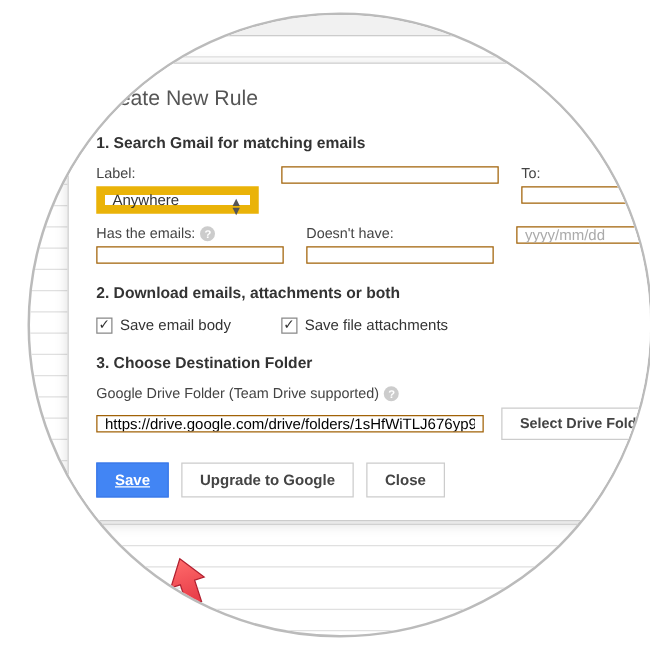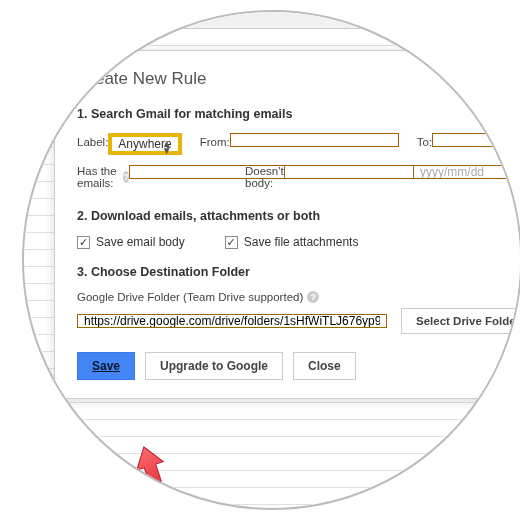--- a/index.html
+++ b/index.html
@@ -43,38 +43,38 @@
     font-weight: 400;
     margin-bottom: 18px;
   }
   .section-head {
     font-size: 12.5px;
     font-weight: bold;
     color: #333;
     margin-bottom: 12px;
   }
   .row { display: flex; margin-bottom: 10px; gap: 18px; }
-  .fld { flex: 1; display: flex; flex-direction: row; }
+  .fld { flex: 1; display: flex; flex-direction: column; }
   .fld-label { font-size: 11.5px; color: #444; margin-bottom: 4px; display: flex; align-items: center; gap: 4px; }
   .help-icon {
     display: inline-flex; width: 12px; height: 12px; border-radius: 50%;
     background: #ccc; color: #fff; font-size: 9px; font-weight: bold;
     align-items: center; justify-content: center;
   }
   input[type="text"] {
     height: 14px;
     border: 1px solid #a16207;
     padding: 2px 6px;
     font-size: 12px;
     background: #fff;
   }
   .select-wrap {
     position: relative;
     height: 22px;
-    border: 4px solid #eab308;
+    border: 7px solid #eab308;
     background: #fff;
     display: flex; align-items: center;
     padding: 0 6px;
     font-size: 12px;
   }
   .select-caret {
     position: absolute; right: 6px; top: 3px;
     font-size: 10px; line-height: 7px; color: #555;
     display: flex; flex-direction: column;
   }
@@ -89,21 +89,21 @@
   .folder-row { display: flex; gap: 14px; align-items: center; }
   .folder-row input { flex: 1; }
   .btn {
     display: inline-flex; align-items: center; justify-content: center;
     height: 28px; padding: 0 14px;
     border: 1px solid #ccc; background: #fff;
     font-size: 12px; color: #444;
     cursor: pointer; font-weight: bold;
   }
   .btn-primary {
-    background: #4285f4; border-color: #3b78e7; color: #0f172a; text-decoration: underline;
+    background: #4285f4; border-color: #3b78e7; color: #ffffff; text-decoration: underline;
   }
   .btn-sel-folder {
     height: 26px; font-weight: bold; font-size: 11.5px;
     border: 1px solid #ccc;
   }
   .btn-row { display: flex; gap: 10px; margin-top: 18px; align-items: center; }
   .placeholder::placeholder { color: #aaa; }
   .arrow-cursor {
     position: absolute;
     left: 108px; top: 432px;
@@ -159,38 +159,37 @@
           <div class="fld-label">Label:</div>
           <div class="select-wrap">
             <span>Anywhere</span>
             <span class="select-caret">
               <span>▲</span>
                 <span>▼</span>
             </span>
           </div>
         </div>
         <div class="fld">
-          <div class="fld-label">From:</div>
           <input type="text" style="">
         </div>
         <div class="fld">
           <div class="fld-label">To:</div>
           <input type="text" style="">
         </div>
       </div>
       <div class="row">
         <div class="fld" style="max-width:150px">
           <div class="fld-label">
             <span>Has the emails:</span>
             <span class="help-icon">?</span>
           </div>
           <input type="text" style="">
         </div>
         <div class="fld" style="max-width:150px">
-          <div class="fld-label">Doesn't body:</div>
+          <div class="fld-label">Doesn't have:</div>
           <input type="text" style="">
         </div>
         <div class="fld" style="max-width:120px">
           <input type="text" class="placeholder" placeholder="yyyy/mm/dd" style="">
         </div>
 
       </div>
     </div>
 
     <div class="sect">

